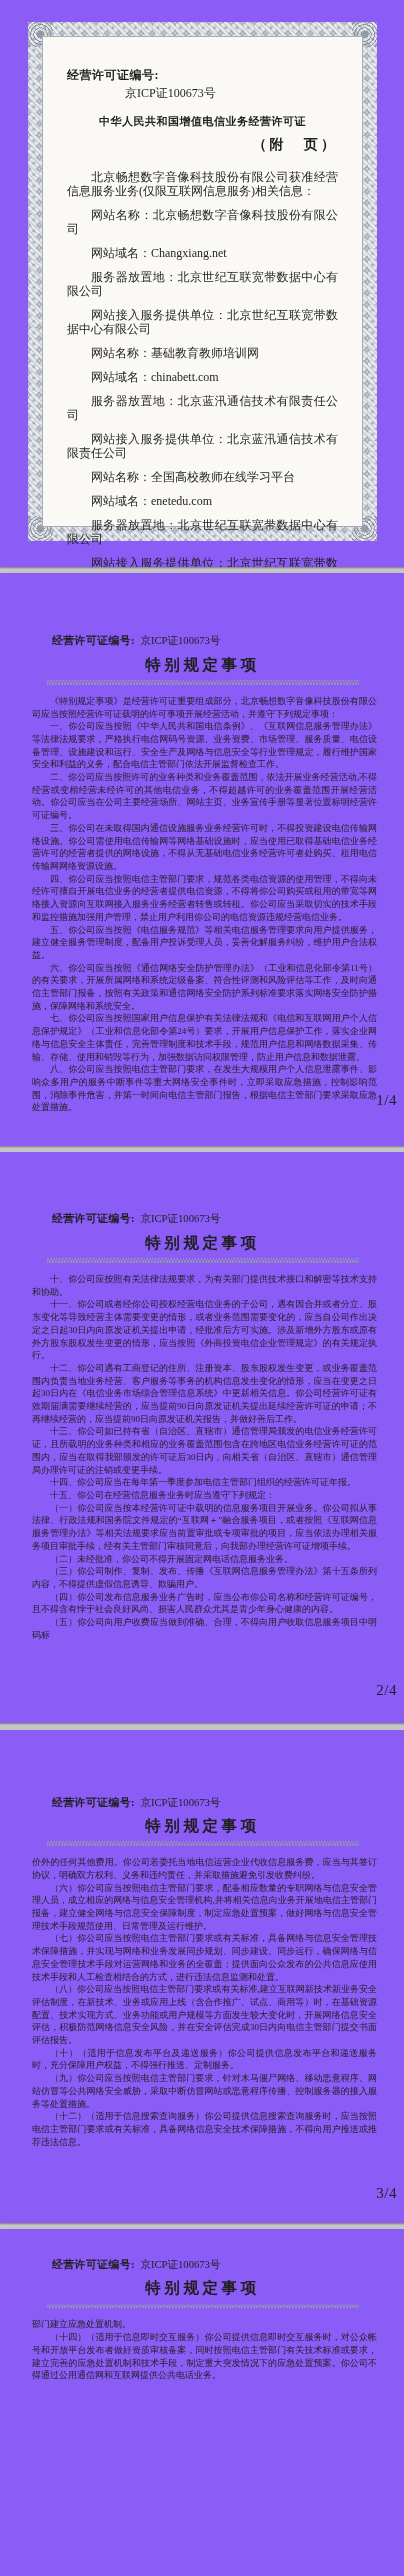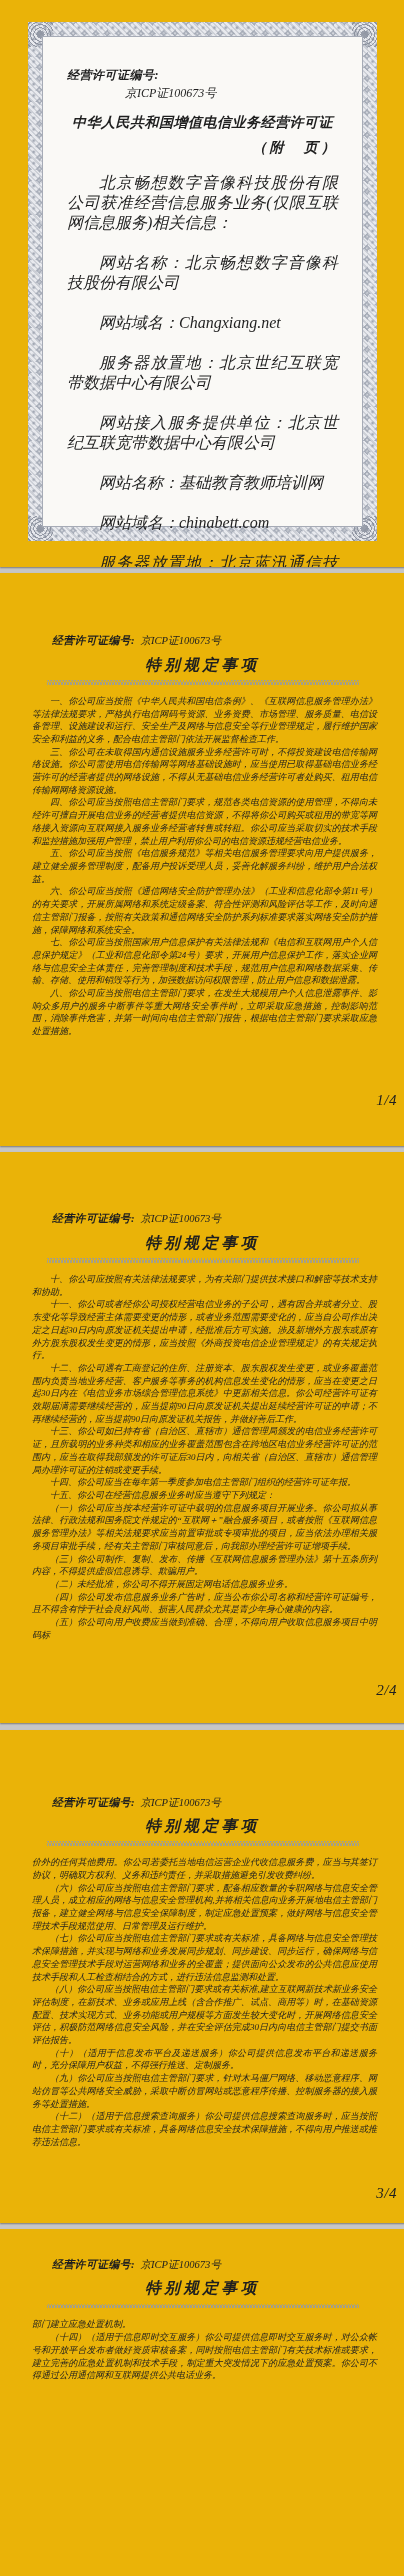--- a/index.html
+++ b/index.html
@@ -4,25 +4,24 @@
 <style>
   html,body{margin:0;padding:0;}
   body{
     width:405px;height:2873px;
     background:#c6c6c6;
     font-family:"Liberation Serif","DejaVu Serif",serif;
     color:#1f1f1f;
   }
   .page{
     position:relative;
-    background:#eab308;
+    background:#8b5cf6;
     box-shadow:0 1px 1.5px rgba(0,0,0,.38);
     box-sizing:border-box;
     overflow:hidden;
-    font-style:italic;
   }
   .page + .page{margin-top:6.2px;}
   .page-1{height:567px;}
   .page-2{height:573px;padding-top:61px;}
   .page-3{height:571px;padding-top:60px;}
   .page-4{height:493px;padding-top:66px;}
   .page-5{height:641px;padding-top:29px;}
 
   
   .cert-frame{
@@ -43,26 +42,26 @@
   }
   .corner.tl{top:0;left:0;} .corner.tr{top:0;right:0;}
   .corner.bl{bottom:0;left:0;} .corner.br{bottom:0;right:0;}
   .cert-inner{
     position:relative;height:100%;box-sizing:border-box;
     background:#faf9f6;border:0.5px solid #a6abb6;
     padding:30px 24px 0 24px;
   }
   .cert-license{margin:0;font-size:12px;font-weight:bold;letter-spacing:0.5px;}
   .cert-license-number{margin:1.5px 0 0 58px;font-size:12px;}
-  .cert-title{margin:12.4px 0 0;text-align:center;font-size:14px;font-weight:bold;letter-spacing:0.5px;}
+  .cert-title{margin:12.4px 0 0;text-align:center;font-size:11px;font-weight:bold;letter-spacing:0.5px;}
   .cert-subtitle{margin:6.2px 0 0;text-align:right;font-size:14px;font-weight:bold;letter-spacing:3.1px;}
-  .cert-body{margin-top:16.5px;font-size:16px;line-height:20px;}
+  .cert-body{margin-top:16.5px;font-size:12px;line-height:14px;}
   .cert-intro{margin:0;text-indent:2em;text-align:justify;}
   .cert-entries{margin-top:3.1px;}
-  .cert-entry{margin:20px 0 0;text-indent:2em;text-align:justify;}
+  .cert-entry{margin:10px 0 0;text-indent:2em;text-align:justify;}
 
   
   .phead{margin:0 29px 0 52px;font-size:10.8px;}
   .phead .lbl{font-weight:bold;letter-spacing:0.5px;}
   .phead .num{margin-left:5.2px;font-size:10.6px;}
   .ptitle{margin:6.7px 0 0;text-align:center;font-size:15.5px;font-weight:bold;letter-spacing:3.6px;}
   .prule{
     width:312px;height:4.6px;margin:4.1px auto 0;
     background:
       repeating-linear-gradient(60deg,#959ba6 0 1px,transparent 1px 2.6px),
@@ -112,21 +111,23 @@
   </div>
 </div>
 
 <div class="page page-2">
   <div class="phead">
     <span class="lbl">经营许可证编号:</span><span class="num">京ICP证100673号</span>
   </div>
   <h2 class="ptitle">特别规定事项</h2>
   <div class="prule"></div>
   <div class="pbody">
+      <p>《特别规定事项》是经营许可证重要组成部分，北京畅想数字音像科技股份有限公司应当按照经营许可证载明的许可事项开展经营活动，并遵守下列规定事项：</p>
       <p>一、你公司应当按照《中华人民共和国电信条例》、《互联网信息服务管理办法》等法律法规要求，严格执行电信网码号资源、业务资费、市场管理、服务质量、电信设备管理、设施建设和运行、安全生产及网络与信息安全等行业管理规定，履行维护国家安全和利益的义务，配合电信主管部门依法开展监督检查工作。</p>
+      <p>二、你公司应当按照许可的业务种类和业务覆盖范围，依法开展业务经营活动,不得经营或变相经营未经许可的其他电信业务，不得超越许可的业务覆盖范围开展经营活动。你公司应当在公司主要经营场所、网站主页、业务宣传手册等显著位置标明经营许可证编号。</p>
       <p>三、你公司在未取得国内通信设施服务业务经营许可时，不得投资建设电信传输网络设施。你公司需使用电信传输网等网络基础设施时，应当使用已取得基础电信业务经营许可的经营者提供的网络设施，不得从无基础电信业务经营许可者处购买、租用电信传输网网络资源设施。</p>
       <p>四、你公司应当按照电信主管部门要求，规范各类电信资源的使用管理，不得向未经许可擅自开展电信业务的经营者提供电信资源，不得将你公司购买或租用的带宽等网络接入资源向互联网接入服务业务经营者转售或转租。你公司应当采取切实的技术手段和监控措施加强用户管理，禁止用户利用你公司的电信资源违规经营电信业务。</p>
       <p>五、你公司应当按照《电信服务规范》等相关电信服务管理要求向用户提供服务，建立健全服务管理制度，配备用户投诉受理人员，妥善化解服务纠纷，维护用户合法权益。</p>
       <p>六、你公司应当按照《通信网络安全防护管理办法》（工业和信息化部令第11号）的有关要求，开展所属网络和系统定级备案、符合性评测和风险评估等工作，及时向通信主管部门报备，按照有关政策和通信网络安全防护系列标准要求落实网络安全防护措施，保障网络和系统安全。</p>
       <p>七、你公司应当按照国家用户信息保护有关法律法规和《电信和互联网用户个人信息保护规定》（工业和信息化部令第24号）要求，开展用户信息保护工作，落实企业网络与信息安全主体责任，完善管理制度和技术手段，规范用户信息和网络数据采集、传输、存储、使用和销毁等行为，加强数据访问权限管理，防止用户信息和数据泄露。</p>
       <p>八、你公司应当按照电信主管部门要求，在发生大规模用户个人信息泄露事件、影响众多用户的服务中断事件等重大网络安全事件时，立即采取应急措施，控制影响范围，消除事件危害，并第一时间向电信主管部门报告，根据电信主管部门要求采取应急处置措施。</p>
     </div>
   <div class="pnum">1/4</div>
 </div>
 
@@ -137,22 +138,22 @@
   <h2 class="ptitle">特别规定事项</h2>
   <div class="prule"></div>
   <div class="pbody">
       <p>十、你公司应按照有关法律法规要求，为有关部门提供技术接口和解密等技术支持和协助。</p>
       <p>十一、你公司或者经你公司授权经营电信业务的子公司，遇有因合并或者分立、股东变化等导致经营主体需要变更的情形，或者业务范围需要变化的，应当自公司作出决定之日起30日内向原发证机关提出申请，经批准后方可实施。涉及新增外方股东或原有外方股东股权发生变更的情形，应当按照《外商投资电信企业管理规定》的有关规定执行。</p>
       <p>十二、你公司遇有工商登记的住所、注册资本、股东股权发生变更，或业务覆盖范围内负责当地业务经营、客户服务等事务的机构信息发生变化的情形，应当在变更之日起30日内在《电信业务市场综合管理信息系统》中更新相关信息。你公司经营许可证有效期届满需要继续经营的，应当提前90日向原发证机关提出延续经营许可证的申请；不再继续经营的，应当提前90日向原发证机关报告，并做好善后工作。</p>
       <p>十三、你公司如已持有省（自治区、直辖市）通信管理局颁发的电信业务经营许可证，且所载明的业务种类和相应的业务覆盖范围包含在跨地区电信业务经营许可证的范围内，应当在取得我部颁发的许可证后30日内，向相关省（自治区、直辖市）通信管理局办理许可证的注销或变更手续。</p>
       <p>十四、你公司应当在每年第一季度参加电信主管部门组织的经营许可证年报。</p>
       <p>十五、你公司在经营信息服务业务时应当遵守下列规定：</p>
       <p>（一）你公司应当按本经营许可证中载明的信息服务项目开展业务。你公司拟从事法律、行政法规和国务院文件规定的“互联网＋”融合服务项目，或者按照《互联网信息服务管理办法》等相关法规要求应当前置审批或专项审批的项目，应当依法办理相关服务项目审批手续，经有关主管部门审核同意后，向我部办理经营许可证增项手续。</p>
+      <p>（二）未经批准，你公司不得开展固定网电话信息服务业务。</p>
       <p>（三）你公司制作、复制、发布、传播《互联网信息服务管理办法》第十五条所列内容，不得提供虚假信息诱导、欺骗用户。</p>
-      <p>（二）未经批准，你公司不得开展固定网电话信息服务业务。</p>
       <p>（四）你公司发布信息服务业务广告时，应当公布你公司名称和经营许可证编号，且不得含有悖于社会良好风尚、损害人民群众尤其是青少年身心健康的内容。</p>
       <p>（五）你公司向用户收费应当做到准确、合理，不得向用户收取信息服务项目中明码标</p>
     </div>
   <div class="pnum">2/4</div>
 </div>
 
 <div class="page page-4">
   <div class="phead">
     <span class="lbl">经营许可证编号:</span><span class="num">京ICP证100673号</span>
   </div>

